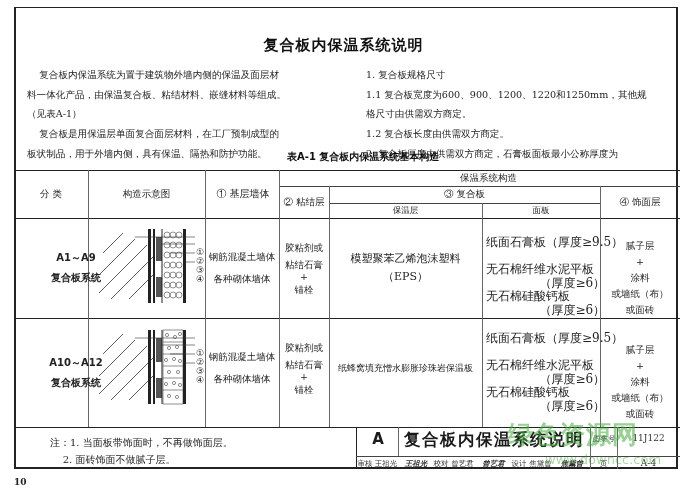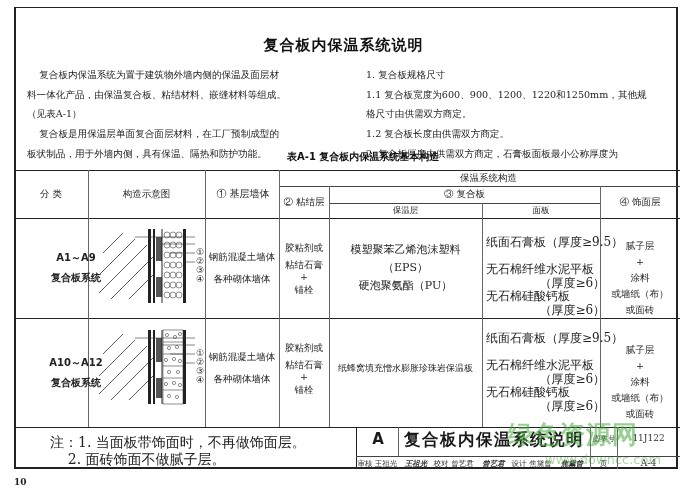--- a/index.html
+++ b/index.html
@@ -15,21 +15,21 @@
            font-family:"DejaVu Sans","Liberation Sans",sans-serif; color:#111; }
   .hline { position:absolute; height:0; border-top:1px solid #444; }
   .hline.thick { border-top:1.5px solid #222; }
   .vline { position:absolute; width:0; border-left:1px solid #666; }
   .cell { position:absolute; display:flex; align-items:center; justify-content:center;
           text-align:center; font-size:9.5px; color:#222; }
   .cat { font-family:"DejaVu Sans","Liberation Sans",sans-serif; font-weight:bold; font-size:10px; line-height:20px; flex-direction:column;padding-left:25px; }
   .stack { flex-direction:column; line-height:18px; }
   .panel { position:absolute; font-size:12px; line-height:13.5px; color:#222; white-space:pre; }
   .finish { position:absolute; font-size:9.5px; line-height:16px; color:#222; text-align:center; white-space:pre; }
-  .notes { position:absolute; left:50px; top:434px; font-size:14px; line-height:17px; color:#222; white-space:pre; }
+  .notes { position:absolute; left:50px; top:434px; font-size:10px; line-height:17px; color:#222; white-space:pre; }
   .page-num { position:absolute; left:14px; top:477px; font-size:9px; color:#222; font-weight:bold; }
   .tb-code { position:absolute; left:358px; top:430px; width:40px; text-align:center; font-size:15px; font-weight:bold; font-family:"DejaVu Sans","Liberation Sans",sans-serif; }
   .tb-title { position:absolute; left:398px; top:429px; width:192px; text-align:center; font-size:16.5px; font-weight:bold; letter-spacing:1.5px; font-family:"DejaVu Sans","Liberation Sans",sans-serif; }
   .tb-small { position:absolute; font-size:7.5px; color:#333; text-align:center; }
   .sig { font-style:italic; font-weight:bold; }
   .watermark { position:absolute; left:508px; top:418px; font-size:25px; font-weight:bold; color:rgba(70,170,60,0.55);
                font-family:"DejaVu Sans","Liberation Sans",sans-serif; letter-spacing:1px; }
   .watermark-url { position:absolute; left:545px; top:452px; font-size:13px; color:rgba(70,170,60,0.45);
                font-family:"DejaVu Sans","Liberation Sans",sans-serif; }
   svg.diagram { position:absolute; }
@@ -135,21 +135,20 @@
   <span>各种砌体墙体</span>
 </div>
 <div class="cell stack" style="left:279px; top:218px; width:50px; height:100px; line-height:17px;">
   <span>胶粘剂或</span>
   <span>粘结石膏</span>
   <span style="line-height:8px;">+</span>
   <span>锚栓</span>
 </div>
 <div class="cell stack" style="left:329px; top:218px; width:153px; height:100px; font-size:11px; line-height:18px;">
   <span>模塑聚苯乙烯泡沫塑料（EPS）</span>
-  <span>硬泡聚氨酯（PU）</span>
 </div>
 <div class="panel" style="left:486px; top:236px;">纸面石膏板（厚度≥9.5）
 
 无石棉纤维水泥平板
               （厚度≥6）
 无石棉硅酸钙板
               （厚度≥6）</div>
 <div class="finish" style="left:600px; top:238px; width:80px;">腻子层
 +
 涂料

